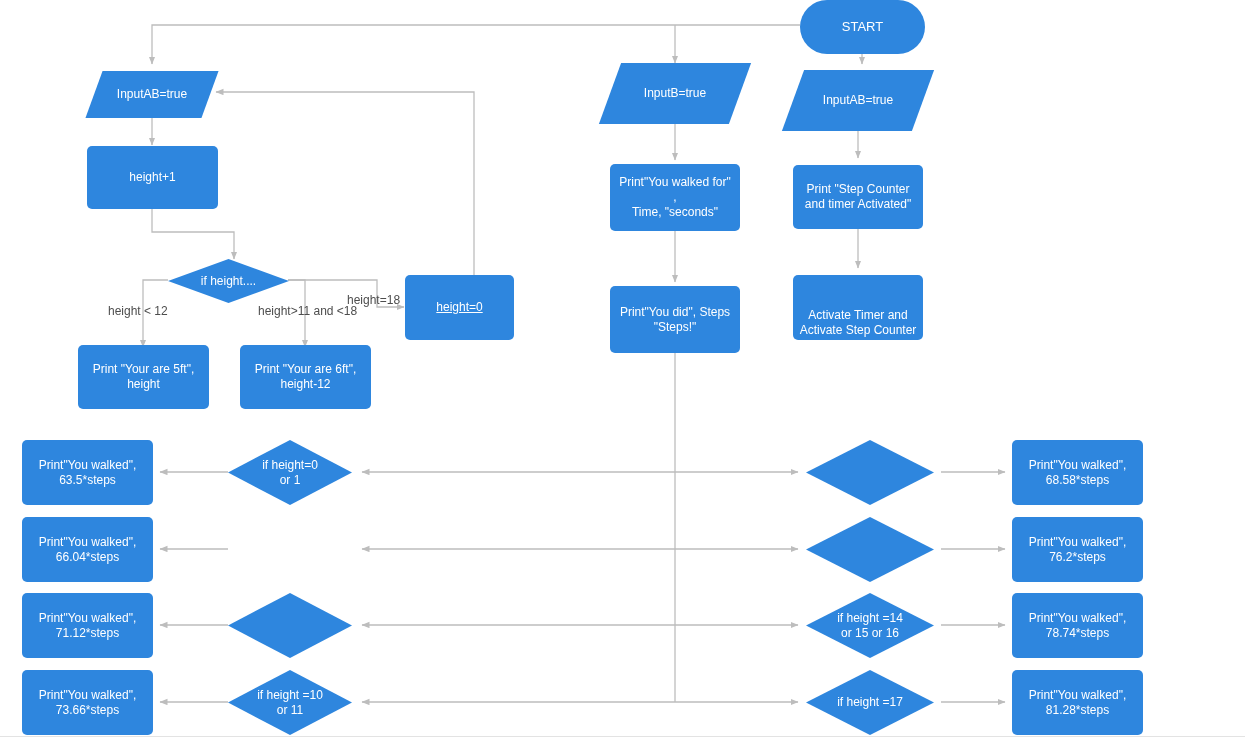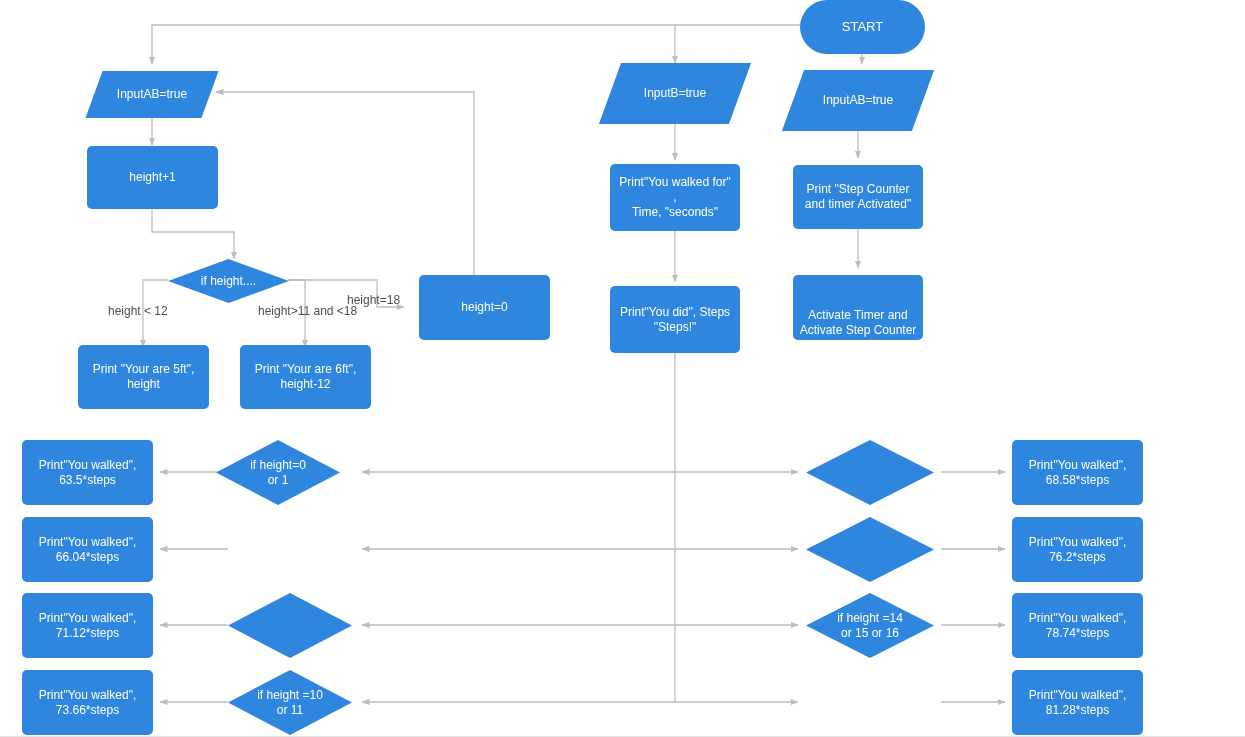--- a/index.html
+++ b/index.html
@@ -185,21 +185,21 @@
 
   <div class="node rect" style="left:87px;top:146px;width:131px;height:63px;">
     <span>height+1</span>
   </div>
 
   <div class="node diamond" style="left:168px;top:259px;width:121px;height:44px;">
     <span class="dshape"></span>
     <span class="dtext">if height....</span>
   </div>
 
-  <div class="node rect" style="left:419px;top:275px;width:131px;height:65px;">
+  <div class="node rect" style="left:405px;top:275px;width:109px;height:65px;text-decoration:underline;">
     <span>height=0</span>
   </div>
 
   <div class="node rect" style="left:78px;top:345px;width:131px;height:64px;">
     <span>Print "Your are 5ft",
 height</span>
   </div>
 
   <div class="node rect" style="left:240px;top:345px;width:131px;height:64px;">
     <span>Print "Your are 6ft",
@@ -207,21 +207,21 @@
   </div>
 
   <div class="edge-label" style="left:108px;top:304px;">height &lt; 12</div>
   <div class="edge-label" style="left:258px;top:304px;">height&gt;11 and &lt;18</div>
   <div class="edge-label" style="left:347px;top:287px;margin-top:6px;">height=18</div>
 
   <div class="node rect" style="left:22px;top:440px;width:131px;height:65px;">
     <span>Print"You walked",
 63.5*steps</span>
   </div>
-  <div class="node diamond" style="left:216px;top:440px;width:124px;height:65px;">
+  <div class="node diamond" style="left:228px;top:440px;width:124px;height:65px;">
     <span class="dshape"></span>
     <span class="dtext">if height=0
 or 1</span>
   </div>
   <div class="node diamond" style="left:806px;top:440px;width:128px;height:65px;">
     <span class="dshape"></span>
   </div>
   <div class="node rect" style="left:1012px;top:440px;width:131px;height:65px;">
     <span>Print"You walked",
 68.58*steps</span>
@@ -258,19 +258,23 @@
 
   <div class="node rect" style="left:22px;top:670px;width:131px;height:65px;">
     <span>Print"You walked",
 73.66*steps</span>
   </div>
   <div class="node diamond" style="left:228px;top:670px;width:124px;height:65px;">
     <span class="dshape"></span>
     <span class="dtext">if height =10
 or 11</span>
   </div>
+  <div class="node diamond" style="left:806px;top:670px;width:128px;height:65px;">
+    <span class="dshape"></span>
+    <span class="dtext">if height =17</span>
+  </div>
   <div class="node rect" style="left:1012px;top:670px;width:131px;height:65px;">
     <span>Print"You walked",
 81.28*steps</span>
   </div>
 
   <div class="bottom-rule"></div>
 </div>
 
 </body></html>

